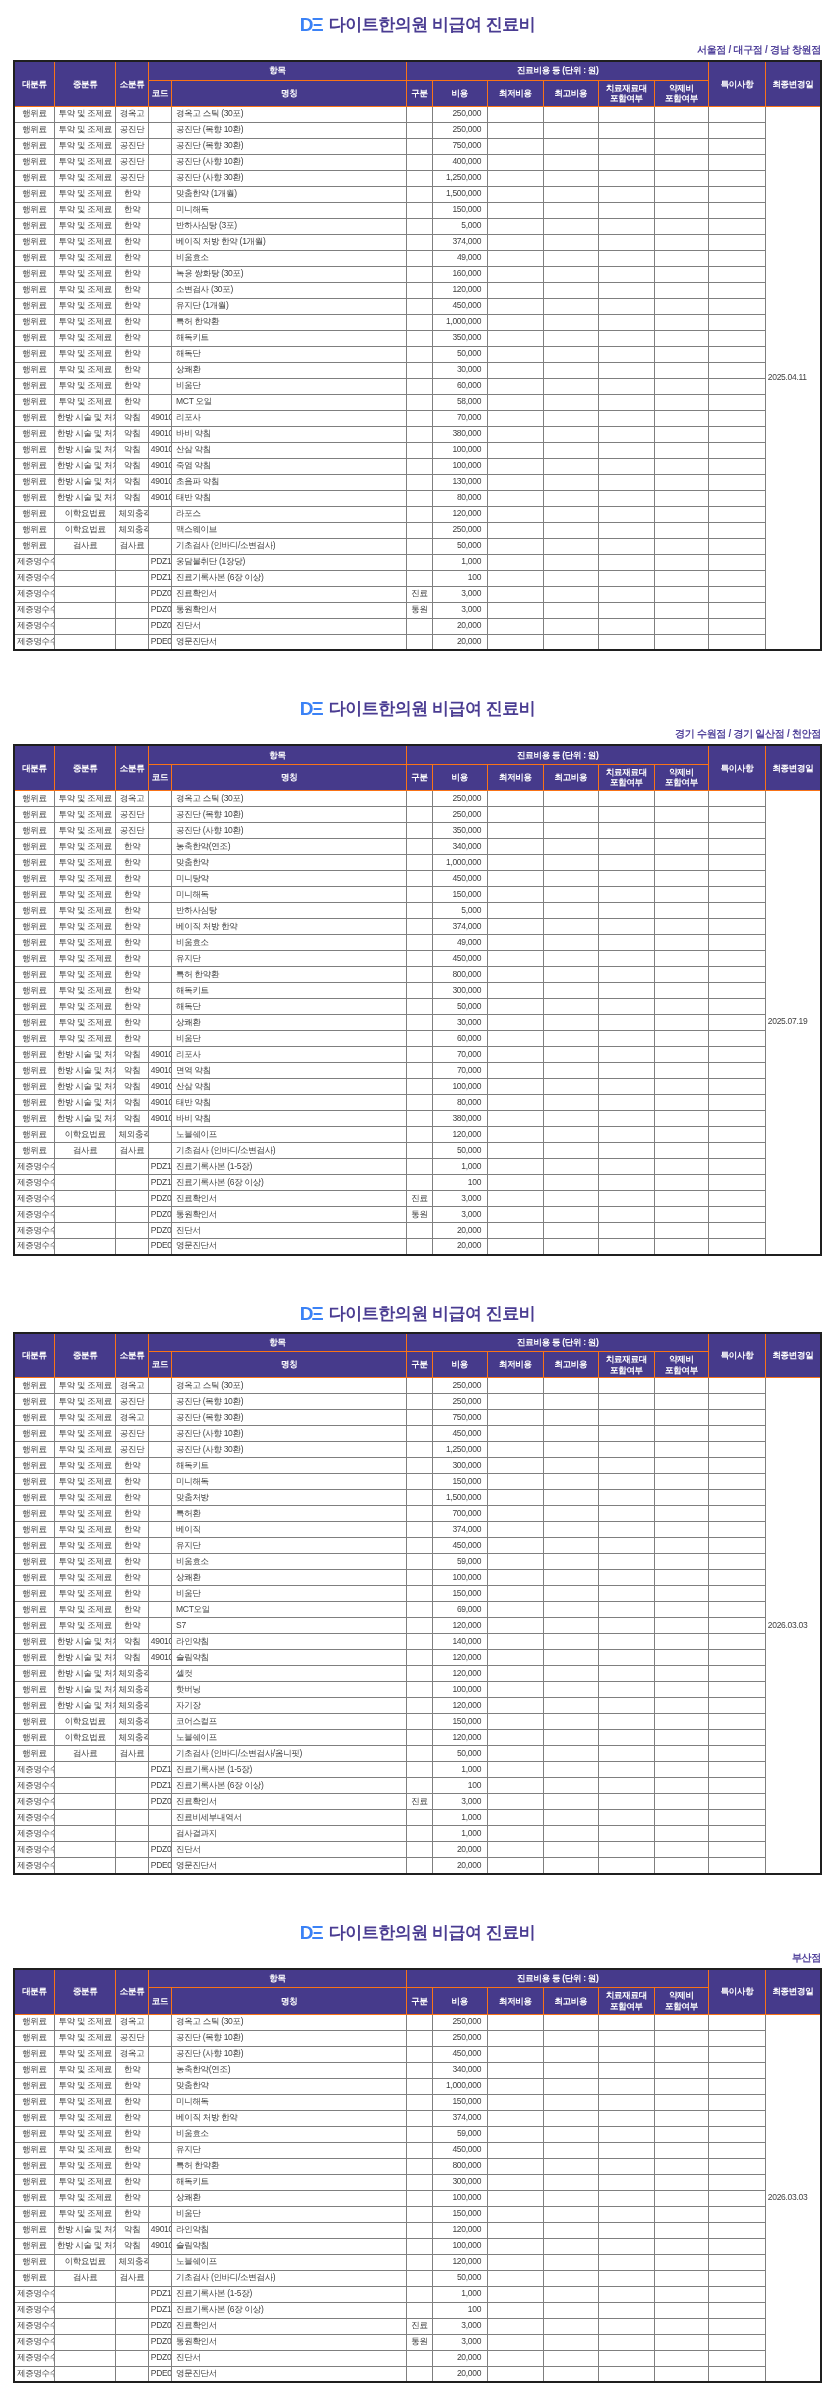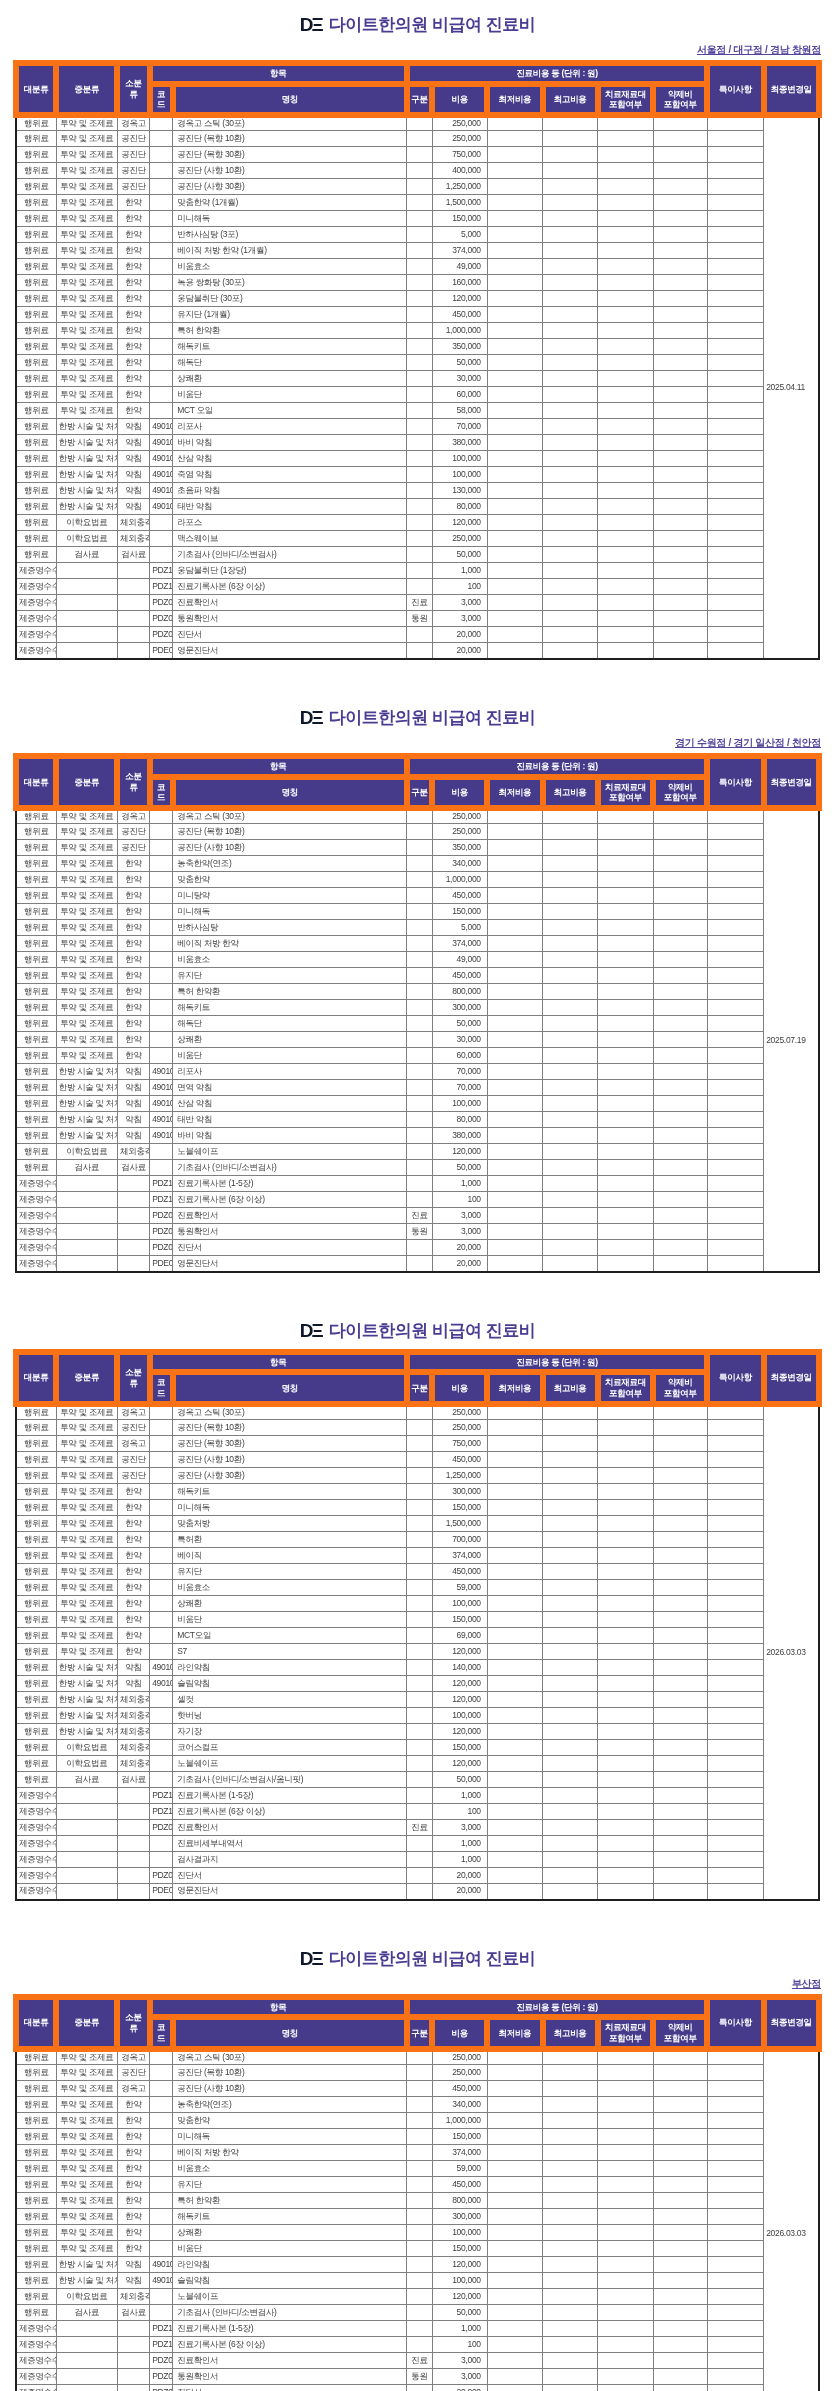--- a/index.html
+++ b/index.html
@@ -12,54 +12,53 @@
   }
   .section { margin-bottom: 46px; }
   .title-row {
     text-align: center;
     margin-bottom: 7px;
   }
   .logo {
     display: inline-block;
     font-weight: bold;
     font-size: 19px;
-    color: #0f172a;
+    color: #3b82f6;
     letter-spacing: -2px;
     margin-right: 7px;
     vertical-align: -1px;
   }
   .page-title {
     display: inline-block;
     font-size: 17px;
     font-weight: bold;
     color: #4a3c92;
     letter-spacing: -0.5px;
   }
   .location {
     text-align: right;
     font-size: 10px;
     font-weight: bold;
     color: #53449c;
     margin: 0 14px 3px 0;
     letter-spacing: -0.3px;
-    text-decoration: underline;
   }
   table.fee-table {
     width: 809px;
     margin: 0 13px;
     border-collapse: collapse;
     table-layout: fixed;
     border: 2px solid #1f1f1f;
   }
   .fee-table thead th {
     background: #463a8b;
     color: #ffffff;
     font-size: 8.5px;
     font-weight: bold;
-    border: 6px solid #f97316;
+    border: 1px solid #f97316;
     padding: 2px 1px;
     white-space: pre-line;
     line-height: 1.25;
     letter-spacing: -0.3px;
   }
   .fee-table thead tr.h1 th { height: 19px; }
   .fee-table thead tr.h2 th { height: 25px; }
   .fee-table thead { border-bottom: 1.5px solid #1f1f1f; }
   .fee-table td {
     border: 1px solid #7f7f7f;
@@ -283,21 +282,21 @@
             <td class="c-max"></td>
             <td class="c-material"></td>
             <td class="c-drug"></td>
             <td class="c-note"></td>
           </tr>
           <tr>
             <td class="c-cat1">행위료</td>
             <td class="c-cat2">투약 및 조제료</td>
             <td class="c-cat3">한약</td>
             <td class="c-code"></td>
-            <td class="c-name">웅담불취단 (30포)</td>
+            <td class="c-name">소변검사 (30포)</td>
             <td class="c-gubun"></td>
             <td class="c-cost">120,000</td>
             <td class="c-min"></td>
             <td class="c-max"></td>
             <td class="c-material"></td>
             <td class="c-drug"></td>
             <td class="c-note"></td>
           </tr>
           <tr>
             <td class="c-cat1">행위료</td>

